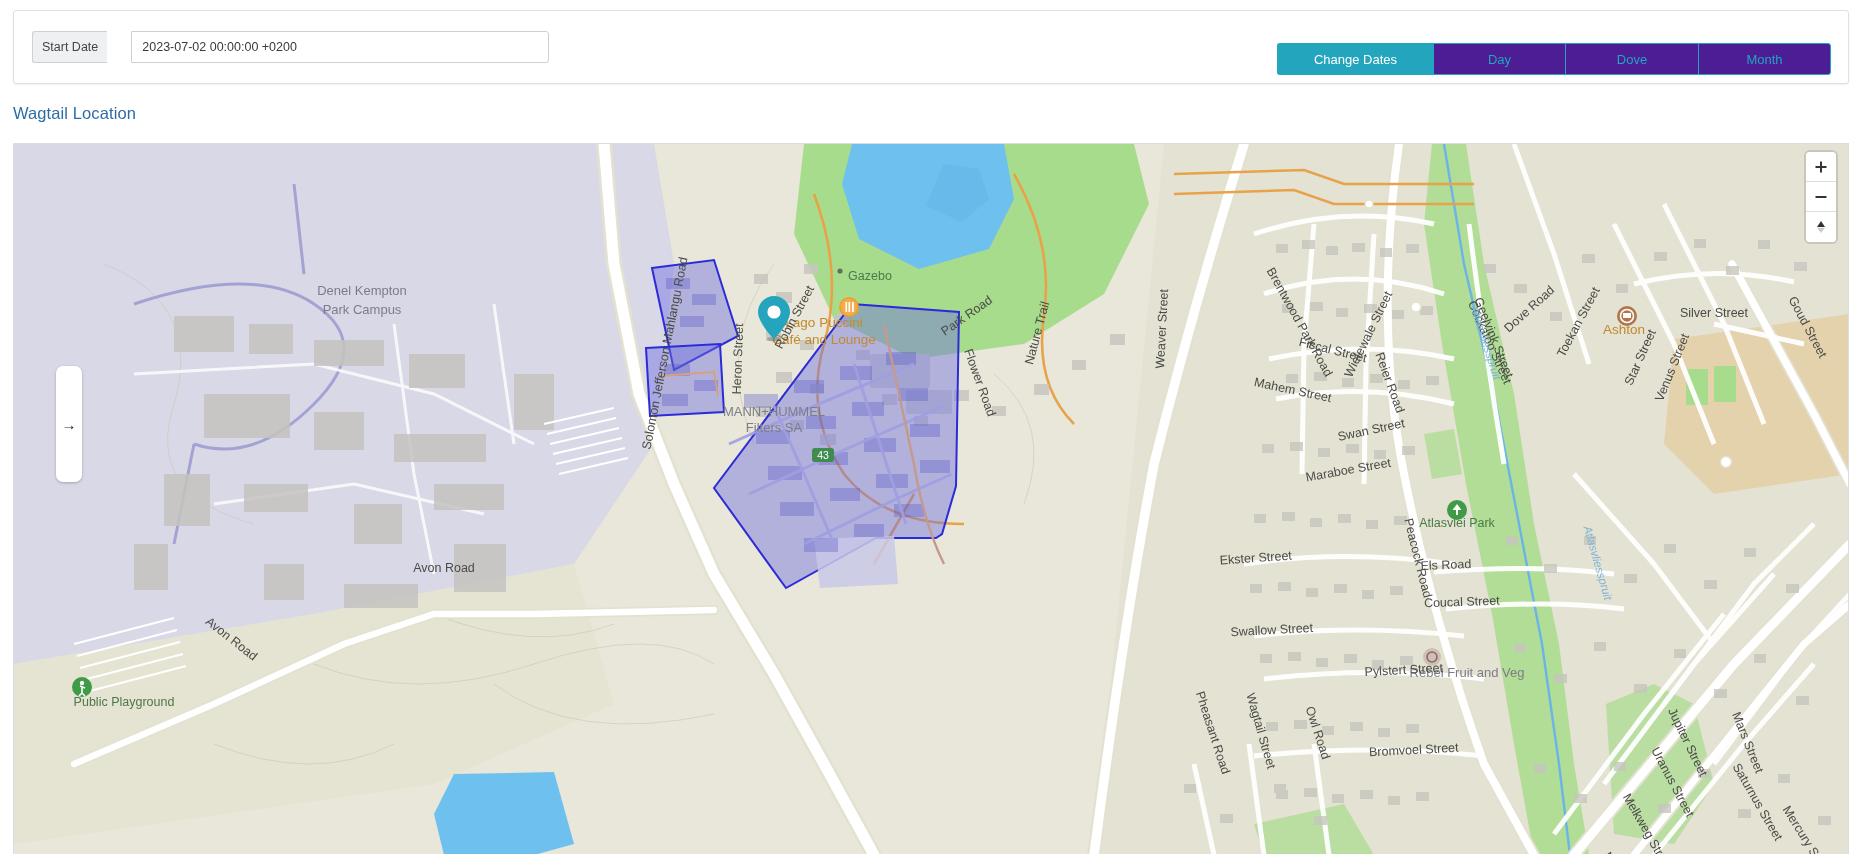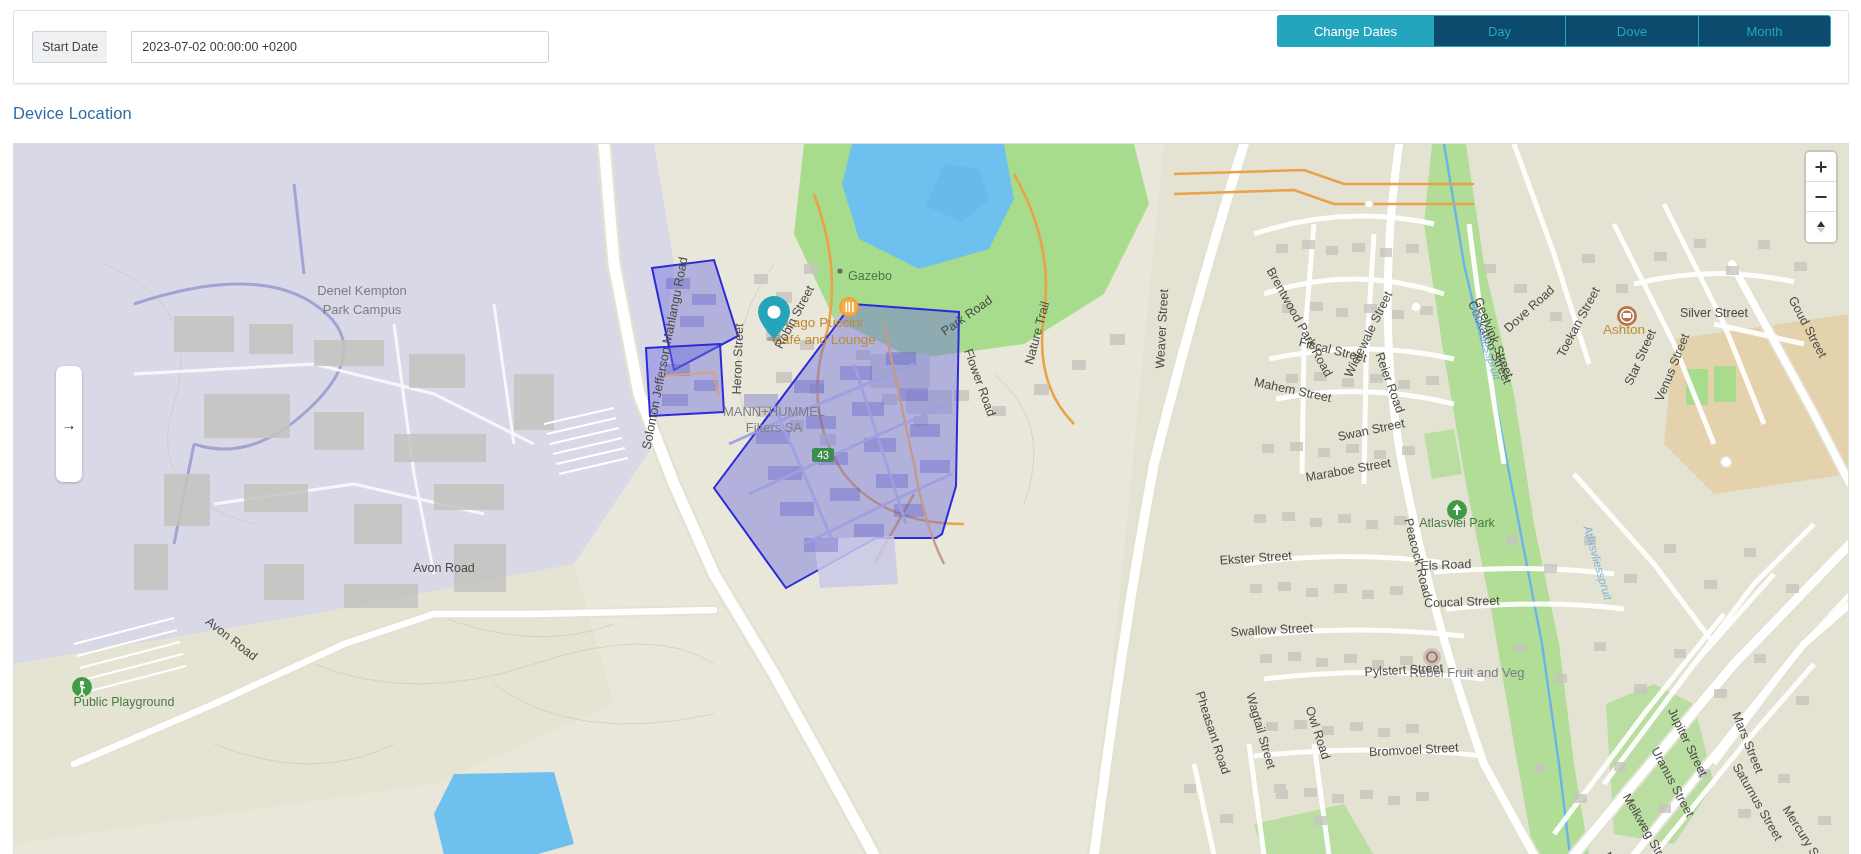--- a/index.html
+++ b/index.html
@@ -47,29 +47,29 @@
     font-family: "Liberation Sans", sans-serif;
     outline: none;
     margin-left: 24px;
   }
   #start-date-input { width: 418px; }
   #end-date-input { width: 418px; }
   .gap { width: 26px; }
 
   
   .btn-group {
-    position: absolute; right: 17px; top: 4px;
+    position: absolute; right: 17px; top: 32px;
     display: flex; height: 32px;
   }
   .btn {
     font-size: 13px;
     display: flex; align-items: center; justify-content: center;
     border: 1px solid #23a5bd;
     border-right-width: 0;
-    background: #0c4a6e;
+    background: #4c1d95;
     color: #23a5bd;
     cursor: pointer;
     font-family: "Liberation Sans", sans-serif;
     padding: 0 10px;
   }
   .btn:first-child { border-radius: 3px 0 0 3px; }
   .btn:last-child { border-radius: 0 3px 3px 0; border-right-width: 1px; }
   .btn.active { background: #23a5bd; color: #fff; }
   .btn-change { width: 156px; }
   .btn-day { width: 132px; }
@@ -151,21 +151,21 @@
     </div>
 
     <div class="btn-group">
       <button class="btn btn-change active">Change Dates</button>
       <button class="btn btn-day">Day</button>
       <button class="btn btn-week">Dove</button>
       <button class="btn btn-month">Month</button>
     </div>
   </div>
 
-  <div class="section-title">Device Location</div>
+  <div class="section-title">Wagtail Location</div>
 
   <div class="map-wrap">
     <svg class="map-svg" viewBox="0 0 1836 711" xmlns="http://www.w3.org/2000/svg">
       <defs>
         <clipPath id="mapclip">
             <rect x="0" y="0" width="1836" height="711"></rect>
           </clipPath>
       </defs>
       <g clip-path="url(#mapclip)">
 

